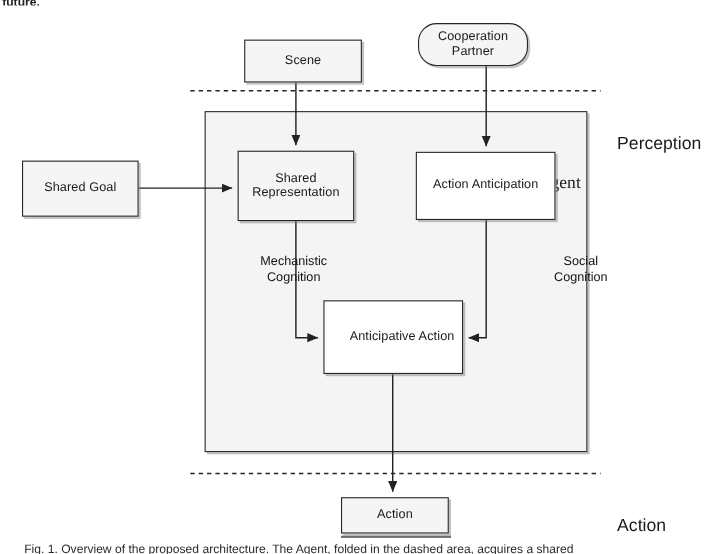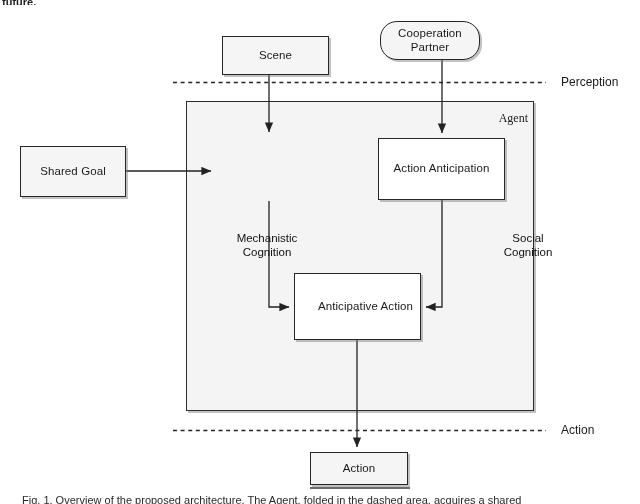--- a/index.html
+++ b/index.html
@@ -50,25 +50,26 @@
   }
   .container-box {
     position: absolute;
     box-sizing: border-box;
     background: #f4f4f4;
     border: 1.6px solid #2b2b2b;
     box-shadow: 2px 2px 0 rgba(120,120,120,0.45);
   }
   .free-label {
     position: absolute;
-    font-size: 12px;
+    font-size: 16px;
     line-height: 13.5px;
     color: #1a1a1a;
     white-space: pre;
     text-align: center;
+    margin-top: 48px;
   }
   .edge-label {
     position: absolute;
     font-size: 11.5px;
     line-height: 14px;
     color: #111111;
     text-align: center;
     white-space: pre;
     padding-left: 40px;
   }
@@ -146,20 +147,23 @@
   </div>
 
   <div class="node" style="left:380px; top:21px; width:100px; height:39px;border-radius:17px;">
     <span>Cooperation Partner</span>
   </div>
 
   <div class="node" style="left:20px; top:146px; width:106px; height:51px;">
     <span>Shared Goal</span>
   </div>
 
+  <div class="node" style="left:216px; top:137px; width:106px; height:64px;">
+    <span>Shared<br>Representation</span>
+  </div>
 
   <div class="node node-white" style="left:378px; top:138px; width:127px; height:62px;">
     <span>Action Anticipation</span>
   </div>
 
   <div class="node node-white" style="left:294px; top:273px; width:127px; height:67px;padding-left:16px;">
     <span>Anticipative Action</span>
   </div>
 
   <div class="node" style="left:310px; top:452px; width:98px; height:33px;">

